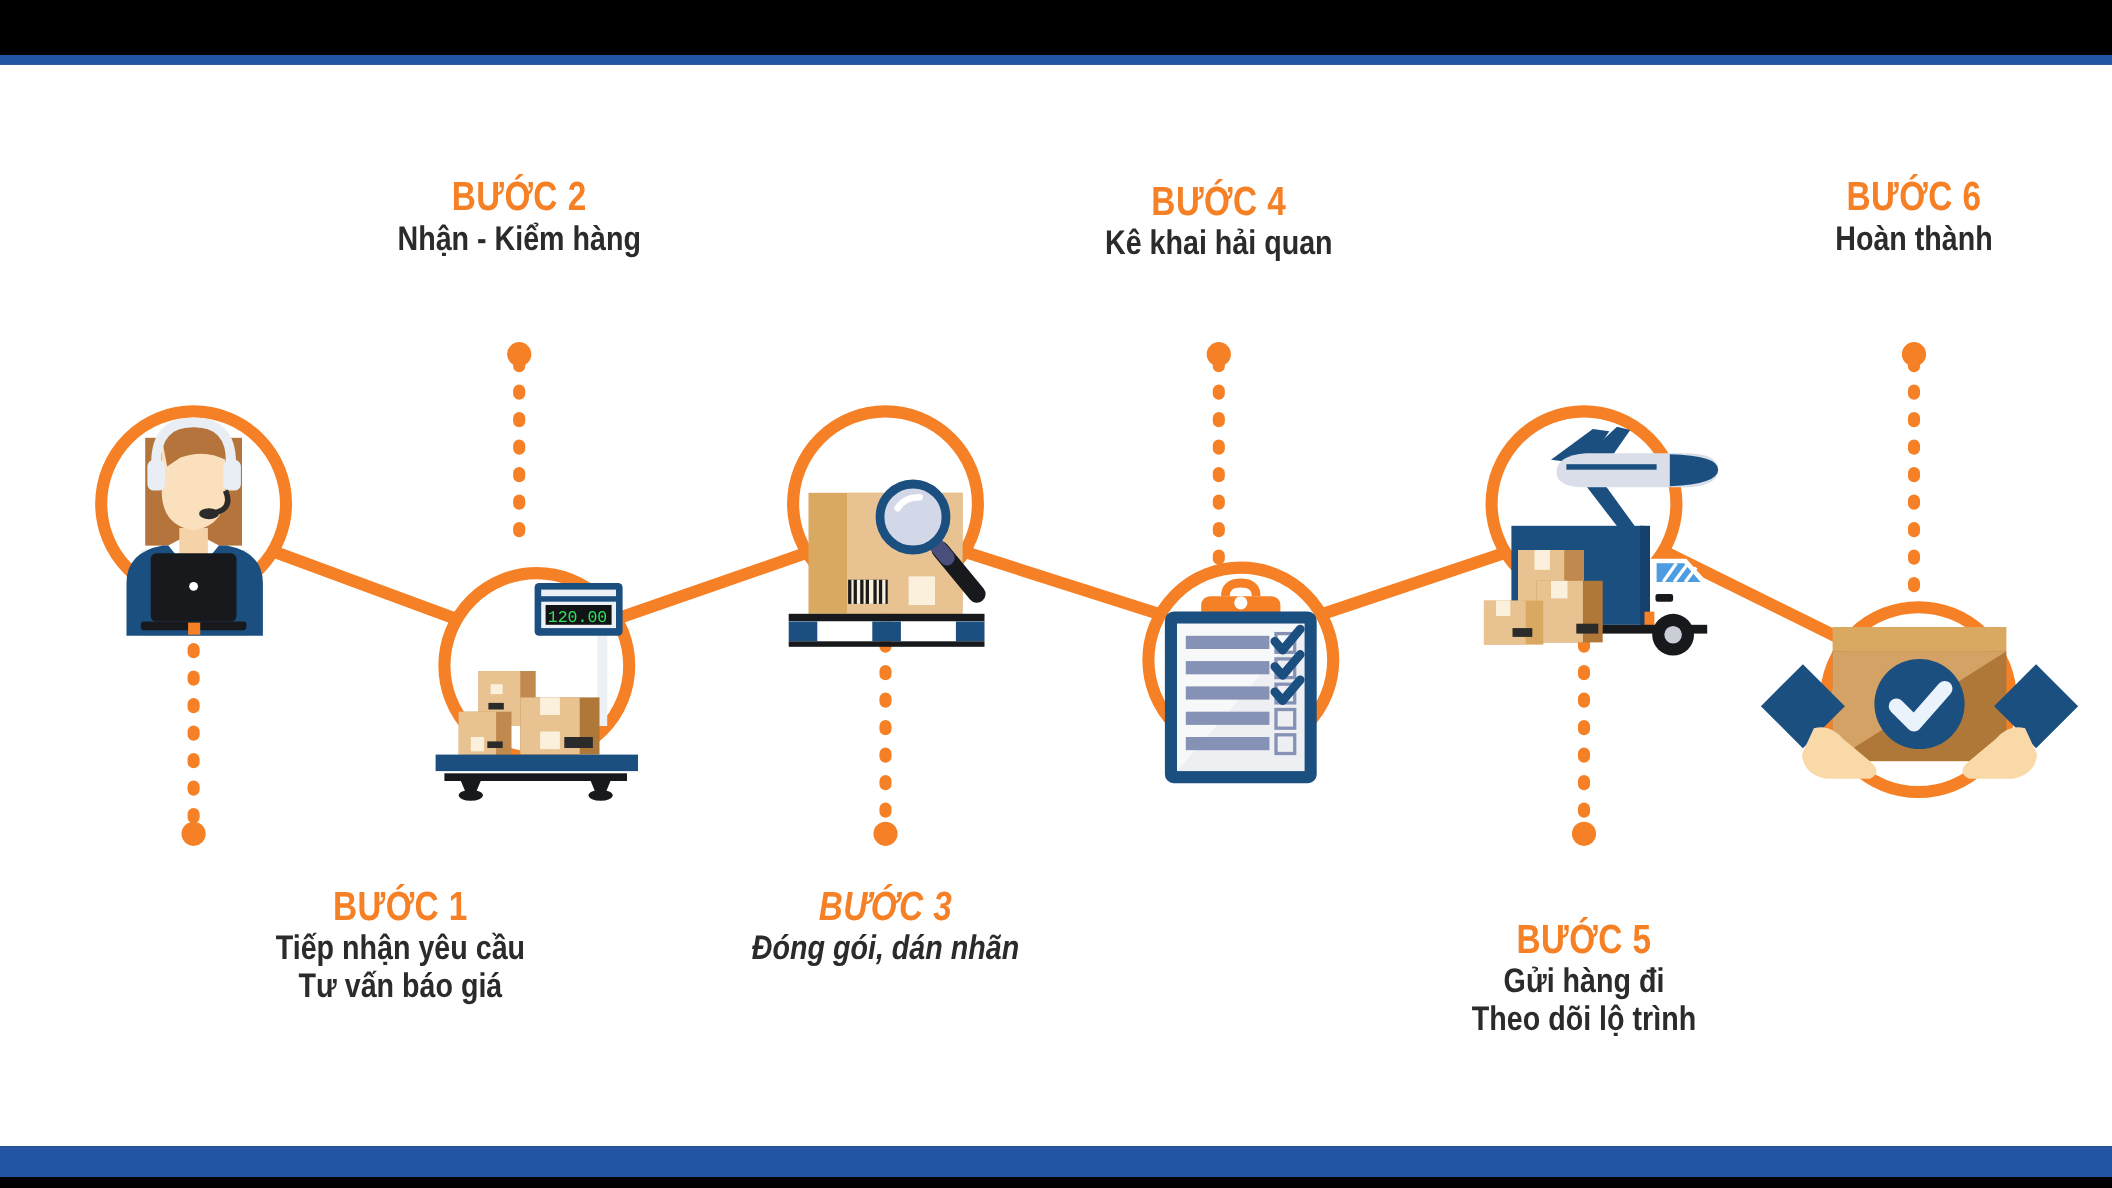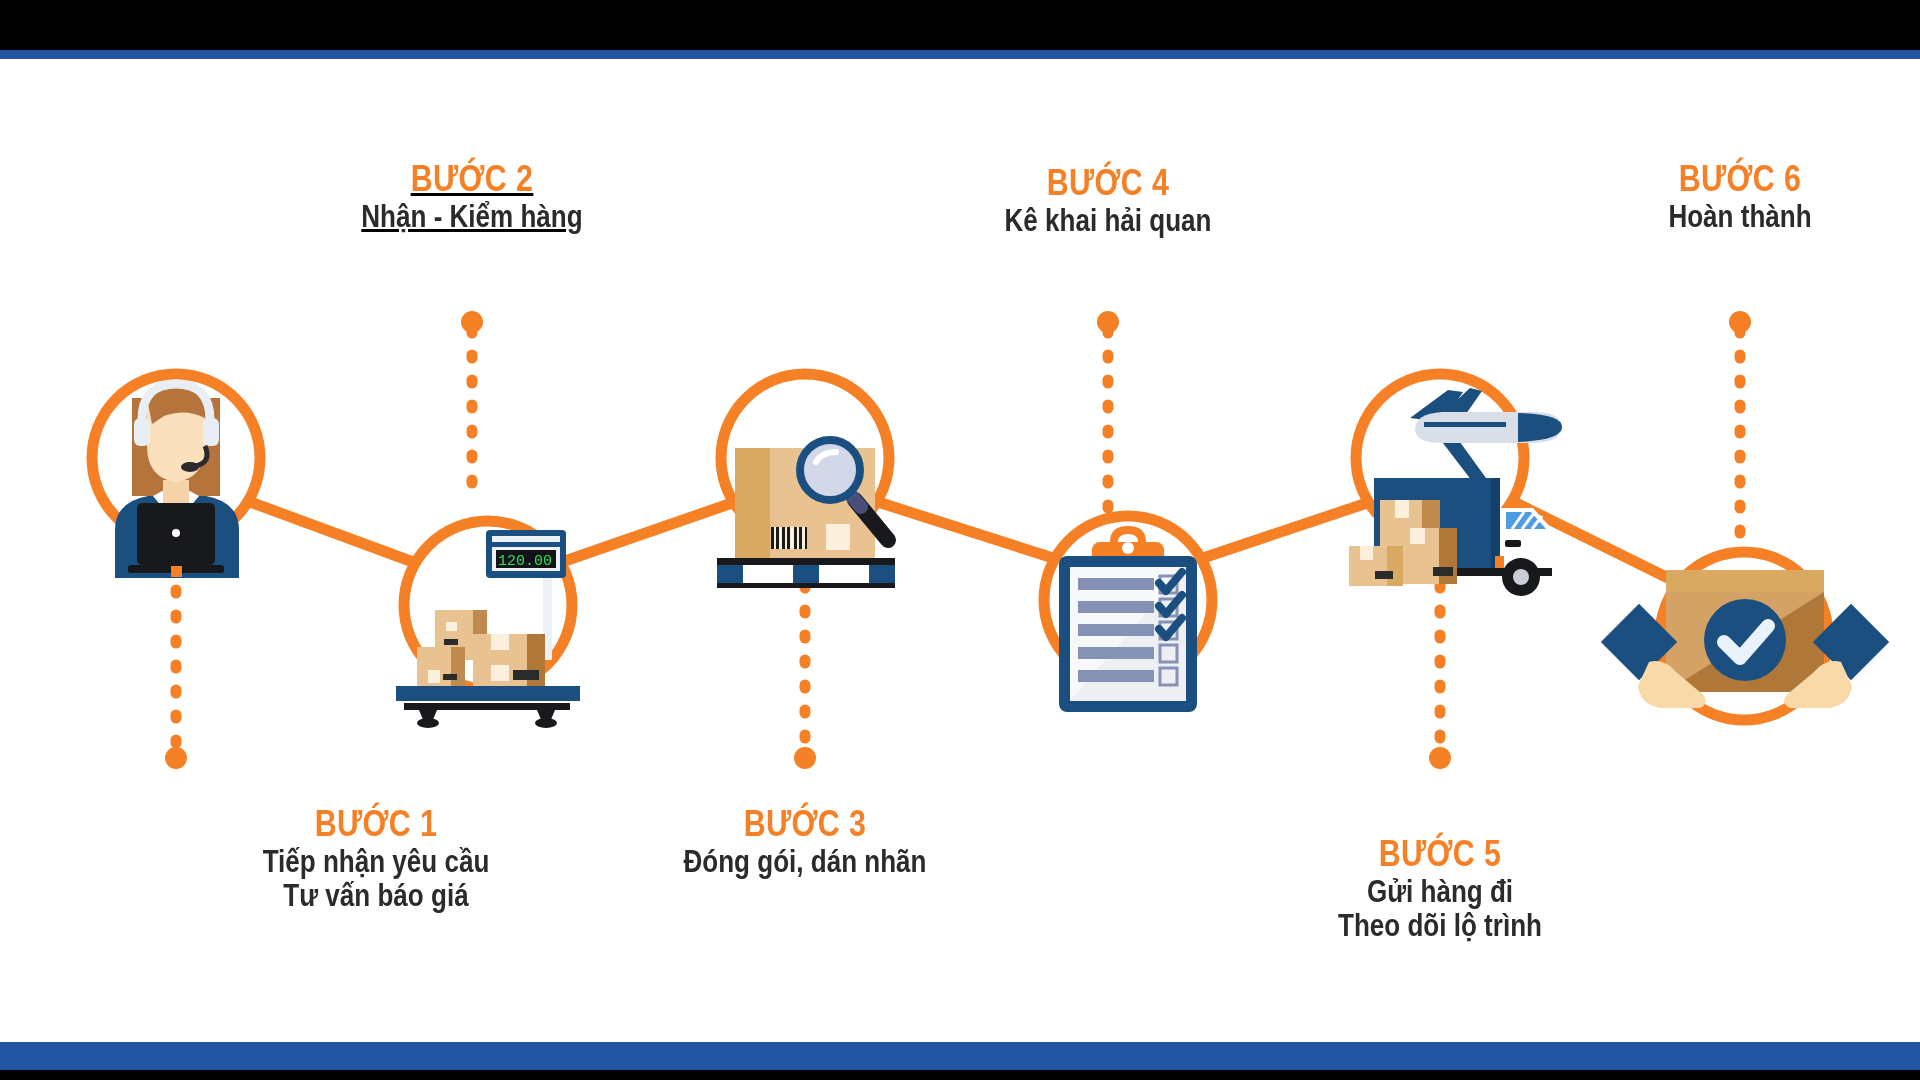--- a/index.html
+++ b/index.html
@@ -264,32 +264,32 @@
         <rect x="1612" y="615" width="54" height="54" transform="rotate(-45 1639 642)" fill="#1B4F80"></rect>
         <rect x="1824" y="615" width="54" height="54" transform="rotate(45 1851 642)" fill="#1B4F80"></rect>
         <path d="M1649 662 Q1664 658 1676 672 L1700 692 Q1712 702 1700 708 L1660 708 Q1640 704 1638 686 Z" fill="#FAD9A8"></path>
         <path d="M1841 662 Q1826 658 1814 672 L1790 692 Q1778 702 1790 708 L1830 708 Q1850 704 1852 686 Z" fill="#FAD9A8"></path>
         <circle cx="1745" cy="640" r="41" fill="#1B4F80"></circle>
         <path d="M1724 642 L1740 658 L1768 626" fill="none" stroke="#EAF2FB" stroke-width="14" stroke-linecap="round" stroke-linejoin="round"></path>
       </g>
     </g>
   </svg>
 
-  <div class="steplabel" style="left:196px;top:805px;width:360px;">
+  <div class="steplabel" style="left:184px;top:805px;width:360px;">
     <span class="no">BƯỚC 1</span>
     <span class="desc">Tiếp nhận yêu cầu</span>
     <span class="desc l2">Tư vấn báo giá</span>
   </div>
 
-  <div class="steplabel" style="left:292px;top:160px;width:360px;text-decoration:underline;">
+  <div class="steplabel" style="left:292px;top:160px;width:360px;">
     <span class="no">BƯỚC 2</span>
     <span class="desc">Nhận - Kiểm hàng</span>
   </div>
 
-  <div class="steplabel" style="left:625px;top:805px;width:360px;">
+  <div class="steplabel" style="left:625px;top:805px;width:360px;font-style:italic;">
     <span class="no">BƯỚC 3</span>
     <span class="desc">Đóng gói, dán nhãn</span>
   </div>
 
   <div class="steplabel" style="left:928px;top:164px;width:360px;">
     <span class="no">BƯỚC 4</span>
     <span class="desc">Kê khai hải quan</span>
   </div>
 
   <div class="steplabel" style="left:1260px;top:805px;width:360px;margin-top:30px;">

